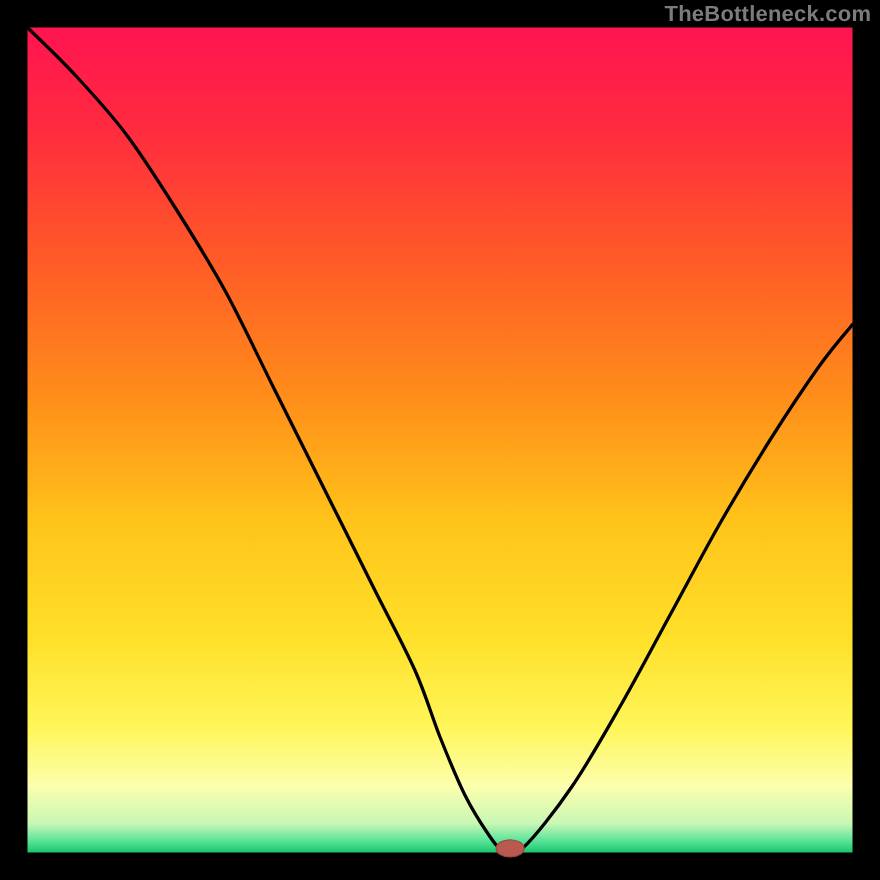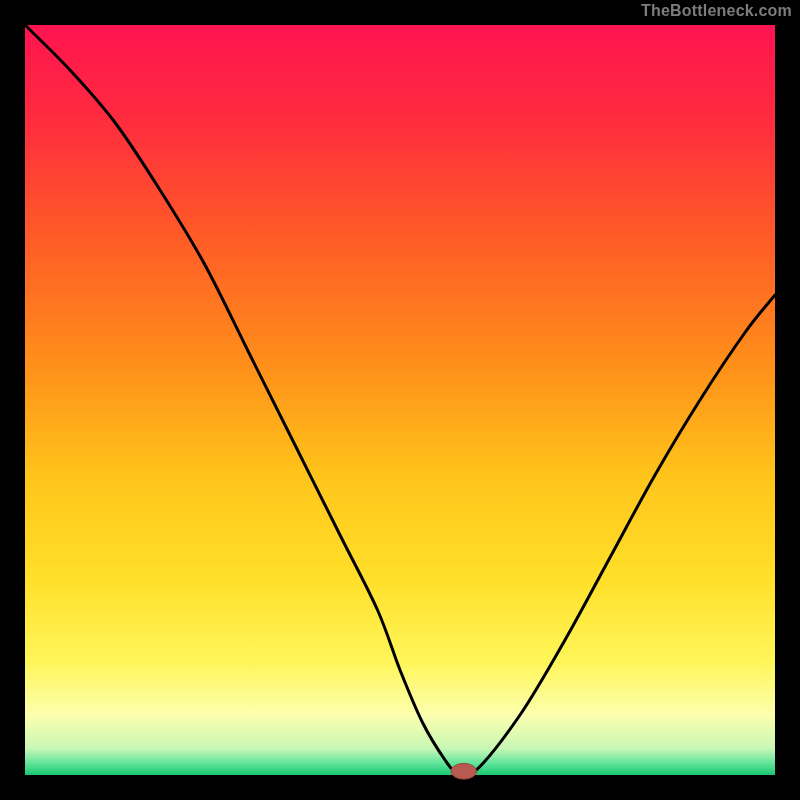--- a/index.html
+++ b/index.html
@@ -19,21 +19,21 @@
   svg {
     position: absolute;
     top: 0;
     left: 0;
   }
   .watermark {
     position: absolute;
     top: 2px;
     right: 8px;
     font-family: Arial, Helvetica, sans-serif;
-    font-size: 16px;
+    font-size: 20px;
     font-weight: bold;
     color: #7c7c7c;
     letter-spacing: 0.2px;
   }
 </style>
 </head>
 <body>
 
 <div class="stage">
   <svg id="svg" width="800" height="800" viewBox="0 0 800 800">

